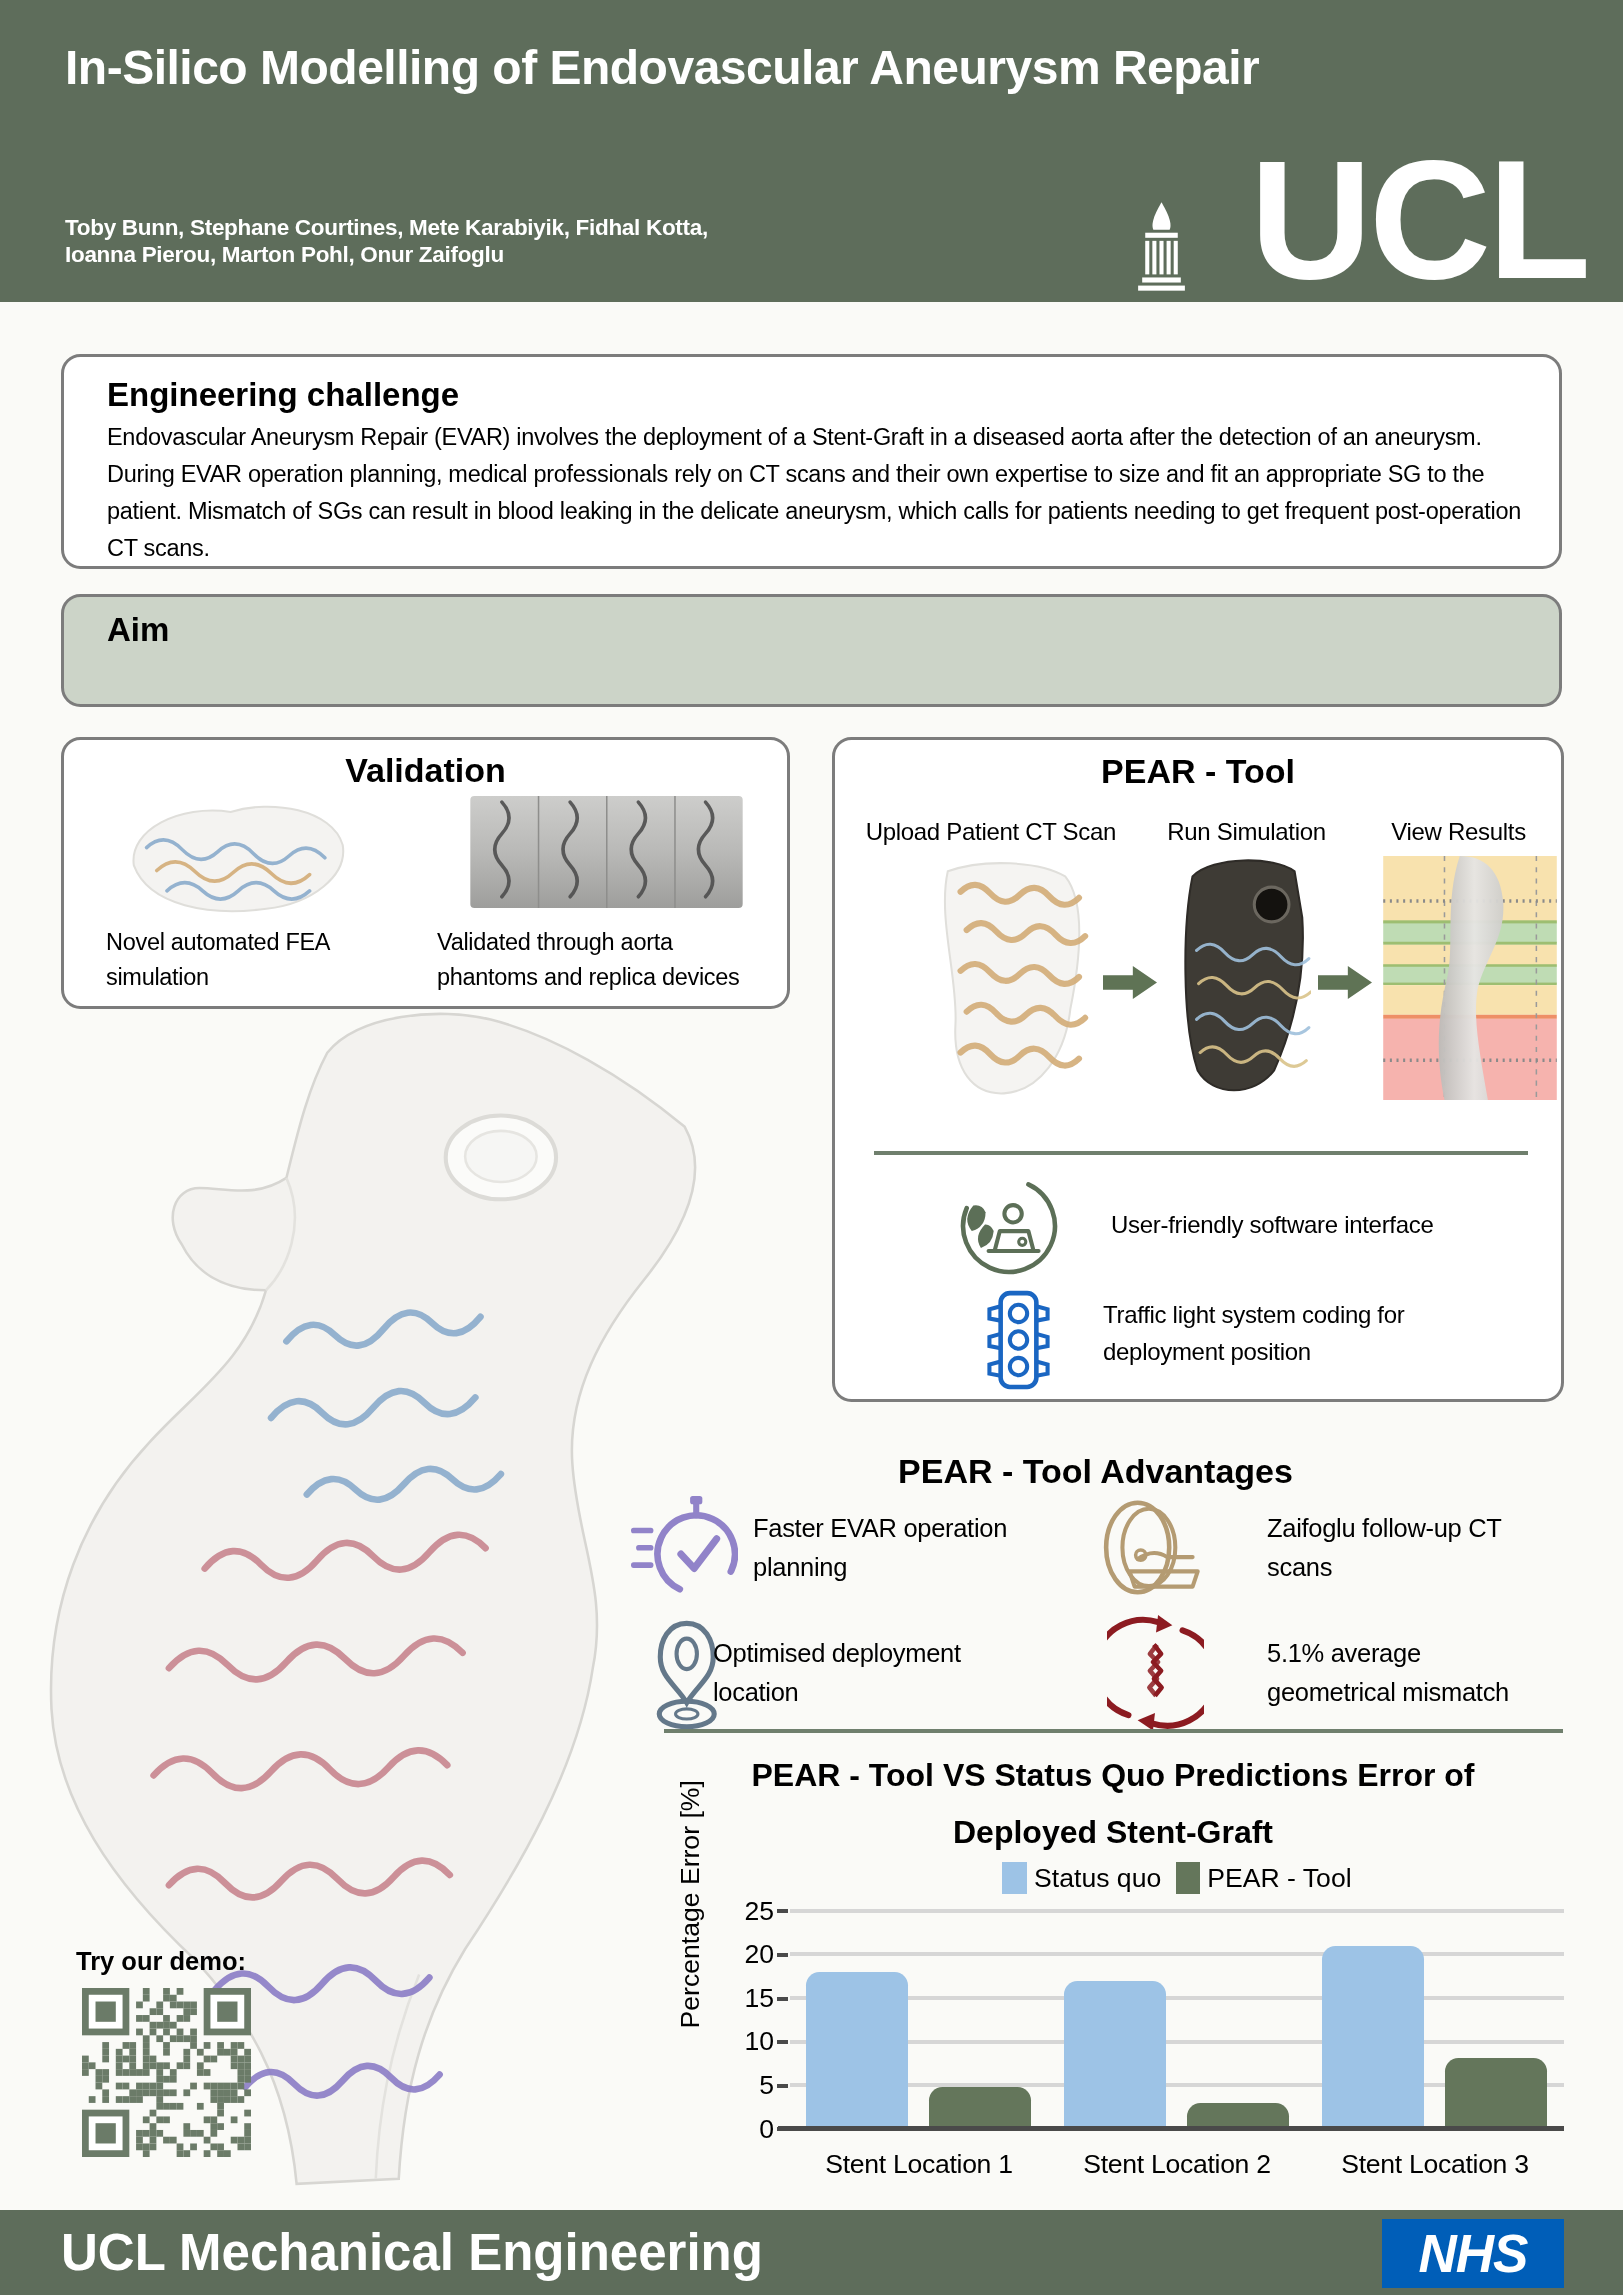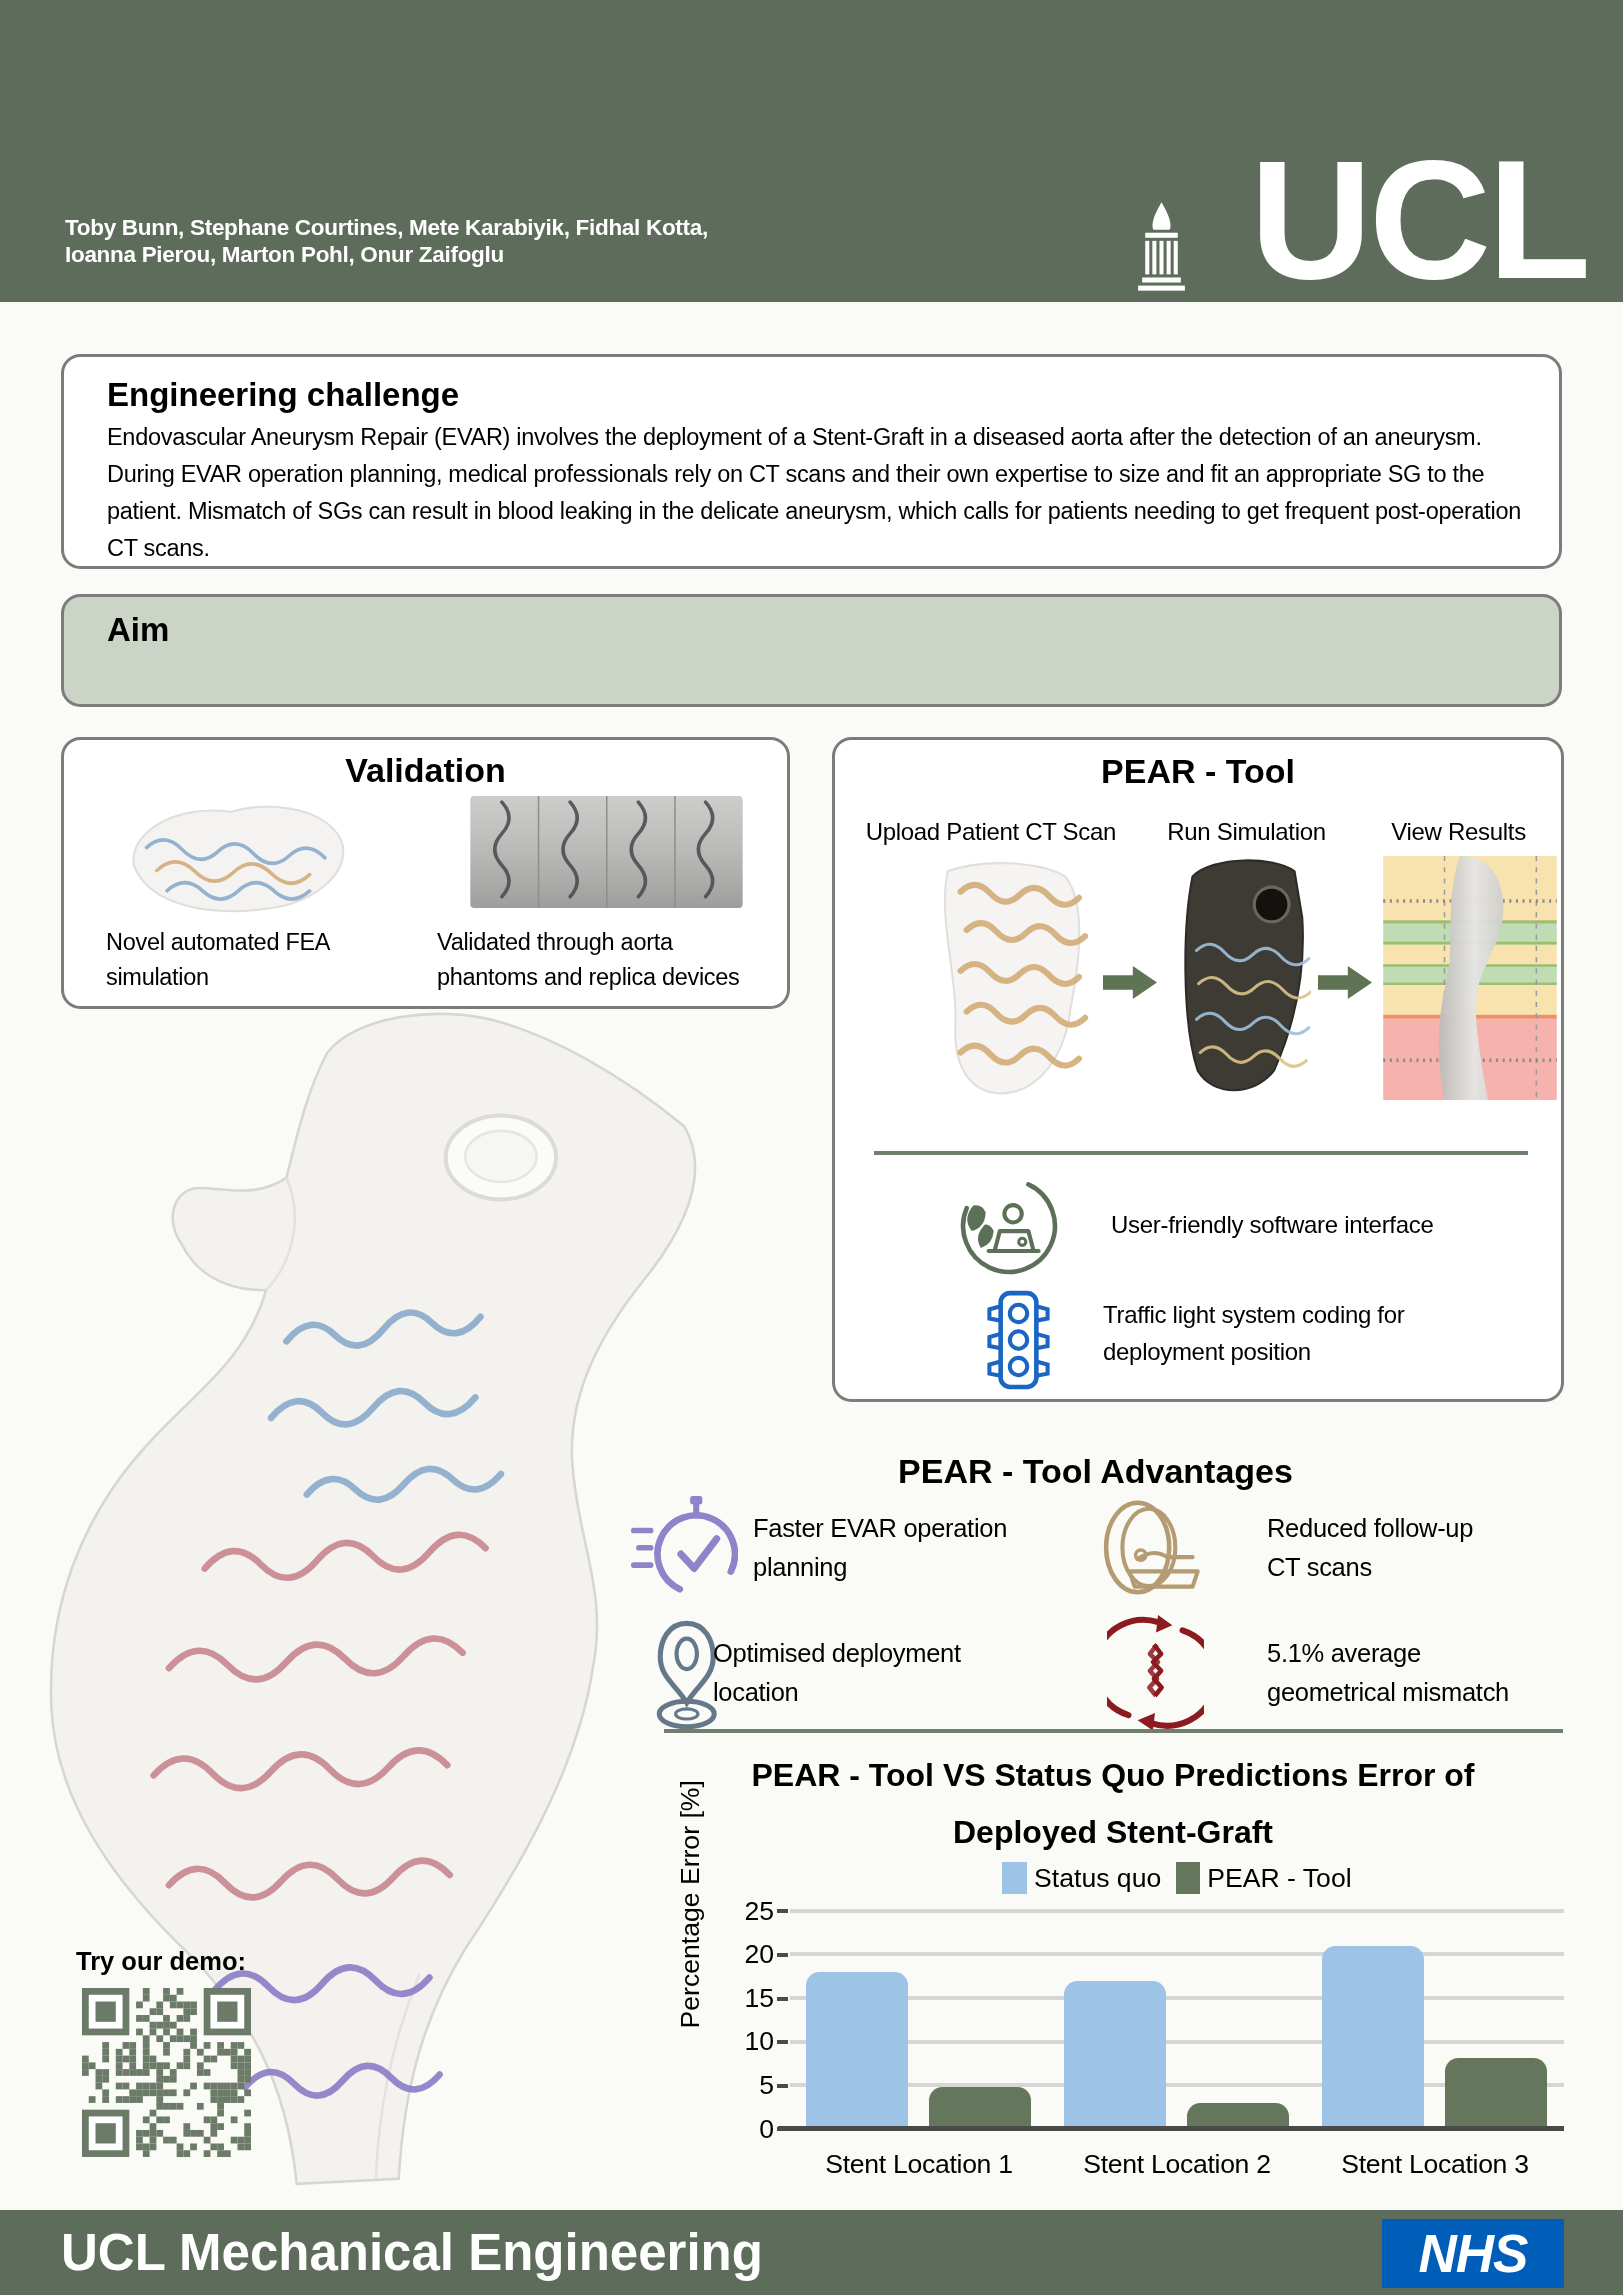--- a/index.html
+++ b/index.html
@@ -51,20 +51,21 @@
   .ytick{position:absolute;font-size:26.6px;text-align:right;width:56px;}
   .ytickmark{position:absolute;width:11.2px;height:3.6px;background:var(--axis);}
   .bar{position:absolute;border-radius:13.3px 13.3px 0 0;}
   .xlabel{position:absolute;font-size:26.6px;text-align:center;letter-spacing:-0.3px;}
   svg{display:block;}
 </style>
 </head>
 <body>
 
 <div id="header" class="abs">
+  <div id="title" class="abs">In-Silico Modelling of Endovascular Aneurysm Repair</div>
   <div class="authors abs" style="top:215px;">Toby Bunn, Stephane Courtines, Mete Karabiyik, Fidhal Kotta,</div>
   <div class="authors abs" style="top:242px;">Ioanna Pierou, Marton Pohl, Onur Zaifoglu</div>
   <div id="ucl" class="abs">
     <svg class="abs" style="left:2.6px;top:46px;" width="61" height="102" viewBox="0 0 120 200">
       <path d="M60,6 C42,36 40,52 44,60 L76,60 C80,52 78,36 60,6 Z" fill="#fff"></path>
       <rect x="28" y="66" width="64" height="10" fill="#fff"></rect>
       <rect x="28" y="82" width="8" height="66" fill="#fff"></rect>
         <rect x="42" y="82" width="8" height="66" fill="#fff"></rect>
       <rect x="56" y="82" width="8" height="66" fill="#fff"></rect>
         <rect x="70" y="82" width="8" height="66" fill="#fff"></rect>
@@ -240,21 +241,21 @@
 </div>
 
 <div>
   <svg class="abs" style="left:1098px;top:1499px;" width="117" height="102" viewBox="0 0 230 200">
     <ellipse cx="78" cy="95" rx="62" ry="88" fill="none" stroke="var(--ct)" stroke-width="9"></ellipse>
     <ellipse cx="100" cy="95" rx="52" ry="76" fill="none" stroke="var(--ct)" stroke-width="8"></ellipse>
     <path d="M78,118 Q108,96 136,114 L186,114" fill="none" stroke="var(--ct)" stroke-width="8" stroke-linecap="round"></path>
     <circle cx="84" cy="110" r="10" fill="none" stroke="var(--ct)" stroke-width="7"></circle>
     <path d="M62,142 L196,142 L186,172 L72,172 Z" fill="none" stroke="var(--ct)" stroke-width="8" stroke-linejoin="round"></path>
   </svg>
-  <div class="abs adv-txt" style="left:1267px;top:1509px;width:240px;">Reduced follow-up CT scans</div>
+  <div class="abs adv-txt" style="left:1267px;top:1509px;width:240px;">Zaifoglu follow-up CT scans</div>
 </div>
 
 <div>
   <svg class="abs" style="left:645px;top:1617px;" width="84" height="115" viewBox="0 0 165 225">
     <path d="M82,12 C46,12 30,46 30,78 C30,118 62,134 82,168 C102,134 134,118 134,78 C134,46 118,12 82,12 Z" fill="none" stroke="var(--pin)" stroke-width="10"></path>
     <ellipse cx="82" cy="72" rx="20" ry="30" fill="none" stroke="var(--pin)" stroke-width="8"></ellipse>
     <ellipse cx="82" cy="190" rx="54" ry="25" fill="none" stroke="var(--pin)" stroke-width="10"></ellipse>
     <ellipse cx="82" cy="190" rx="22" ry="10" fill="none" stroke="var(--pin)" stroke-width="6"></ellipse>
   </svg>
   <div class="abs adv-txt" style="left:713px;top:1634px;width:261px;">Optimised deployment location</div>

